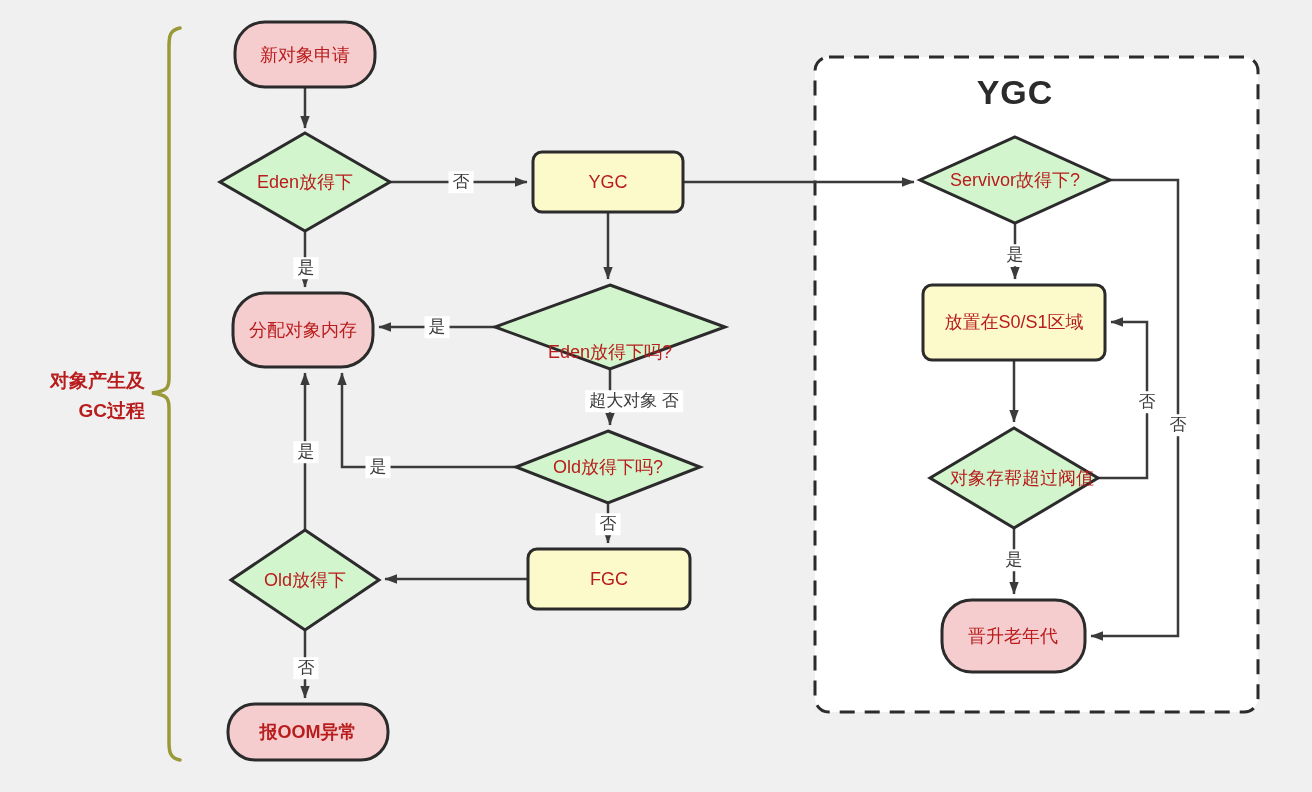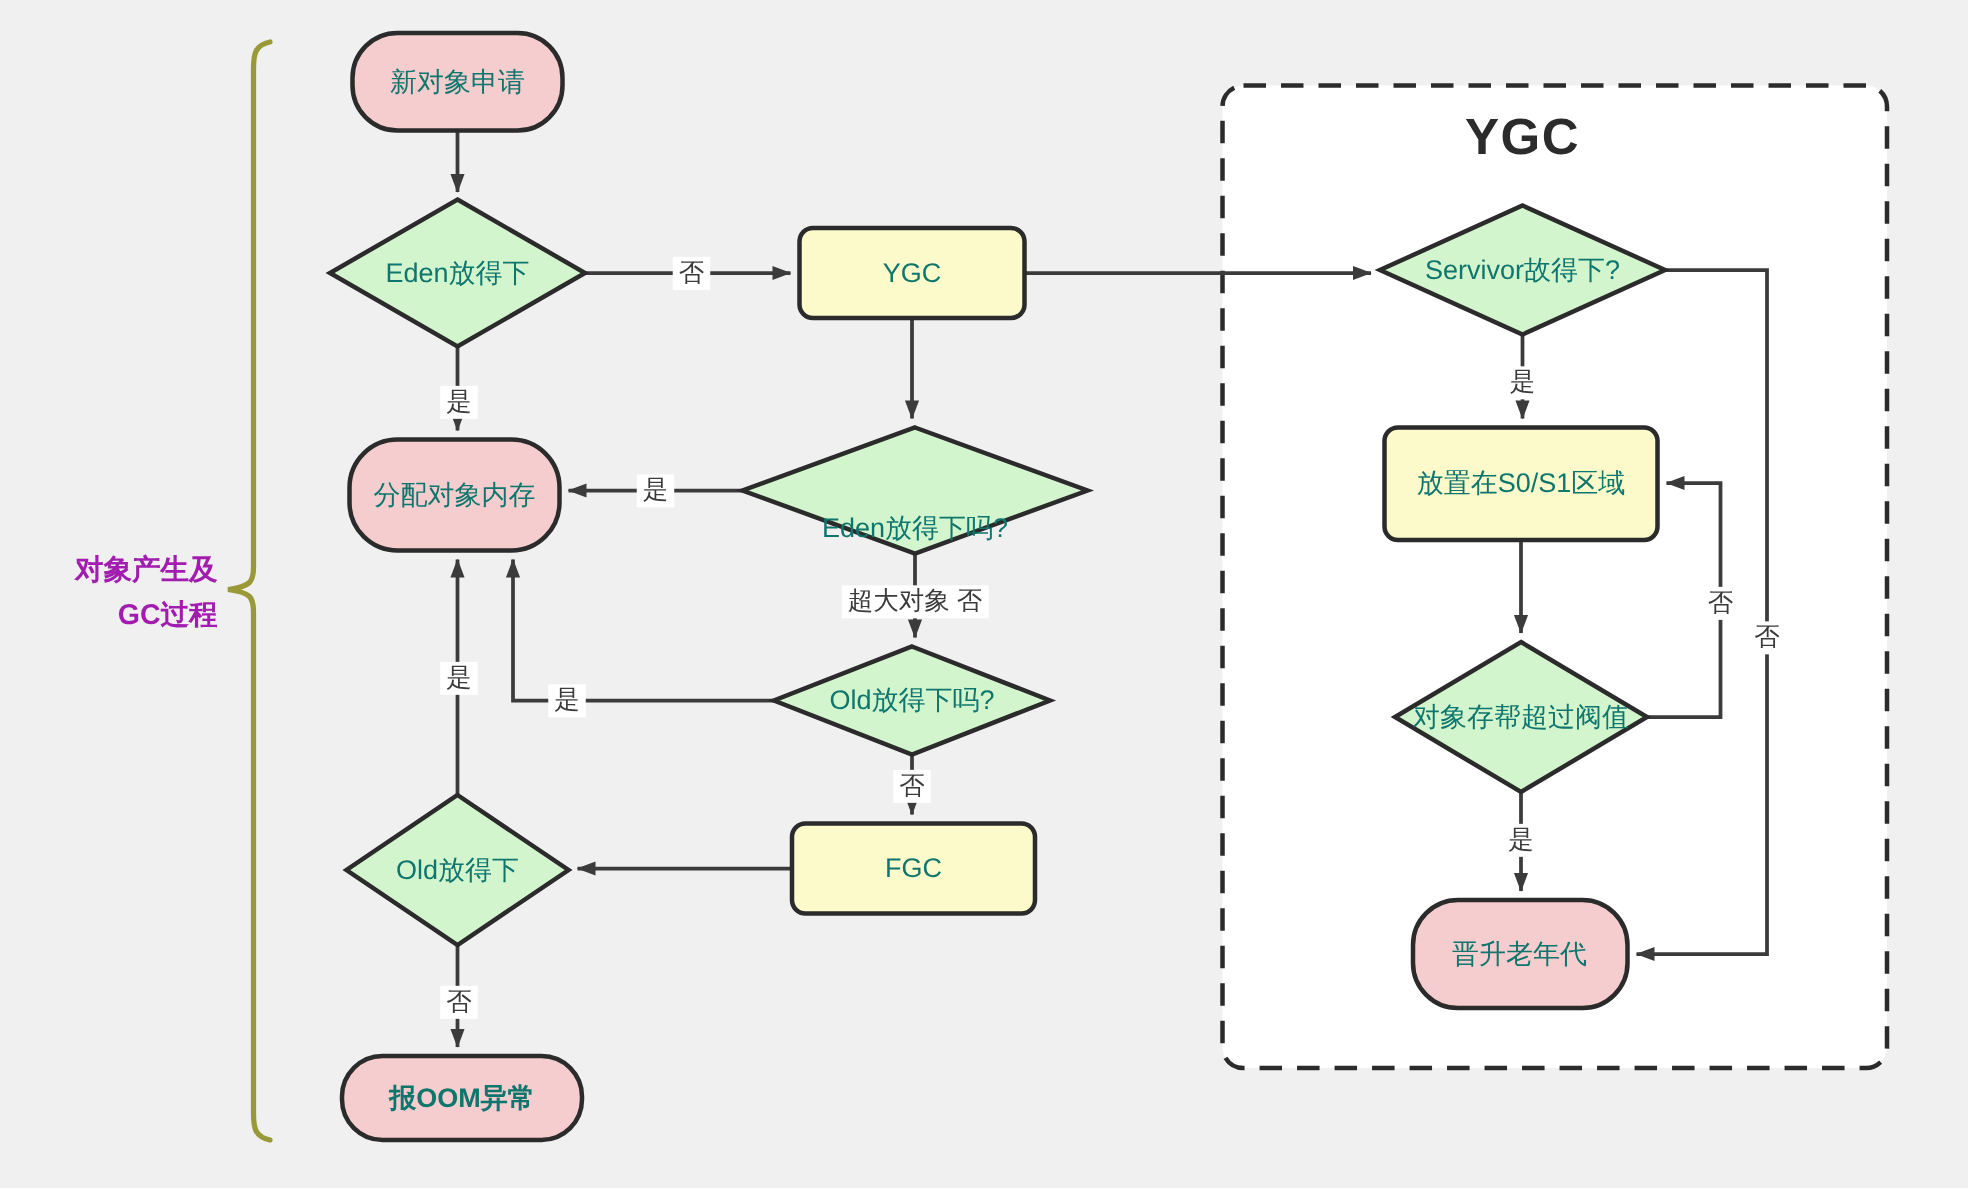--- a/index.html
+++ b/index.html
@@ -9,23 +9,23 @@
     font-family:"Liberation Sans", sans-serif;
     overflow:hidden;
     position:relative;
   }
   #canvas{position:absolute;left:0;top:0;width:1312px;height:792px;}
   svg.layer{position:absolute;left:0;top:0;}
   .node-label{
     position:absolute;
     transform:translate(-50%,-50%);
     font-size:18px;
-    color:#0f766e;
+    color:#b91c1c;
     white-space:nowrap;
-    text-align:center;
+    text-align:right;
     line-height:1.25;
   }
   .node-label.wrap{white-space:normal;width:160px;}
   .edge-label{
     position:absolute;
     transform:translate(-50%,-50%);
     font-size:17px;
     color:#3b3b3b;
     background:#ffffff;
     padding:1px 4px;
@@ -40,21 +40,21 @@
     color:#2b2b2b;
     letter-spacing:1px;
   }
   .side-label{
     position:absolute;
     left:28px;top:366px;
     width:117px;
     text-align:right;
     font-size:19px;
     font-weight:bold;
-    color:#a21caf;
+    color:#b91c1c;
     line-height:30px;
   }
 </style>
 </head>
 <body>
 
 <div id="canvas">
 
   <svg class="layer" width="1312" height="792" viewBox="0 0 1312 792">
     <defs>
@@ -121,21 +121,21 @@
   <span class="node-label" style="left:305px;top:580px;">Old放得下</span>
   <span class="node-label" style="left:308px;top:732px;font-weight:bold;">报OOM异常</span>
   <span class="node-label" style="left:1015px;top:180px;">Servivor故得下?</span>
   <span class="node-label" style="left:1014px;top:322px;">放置在S0/S1区域</span>
   <span class="node-label wrap" style="left:1014px;top:478px;">对象存帮超过阀值</span>
   <span class="node-label" style="left:1013px;top:636px;">晋升老年代</span>
 
   <span class="edge-label" style="left:461px;top:182px;">否</span>
   <span class="edge-label" style="left:306px;top:268px;">是</span>
   <span class="edge-label" style="left:437px;top:327px;">是</span>
-  <span class="edge-label" style="left:610px;top:401px;">超大对象 否</span>
+  <span class="edge-label" style="left:634px;top:401px;">超大对象 否</span>
   <span class="edge-label" style="left:378px;top:467px;">是</span>
   <span class="edge-label" style="left:608px;top:524px;">否</span>
   <span class="edge-label" style="left:306px;top:452px;">是</span>
   <span class="edge-label" style="left:306px;top:668px;">否</span>
   <span class="edge-label" style="left:1015px;top:255px;">是</span>
   <span class="edge-label" style="left:1147px;top:402px;">否</span>
   <span class="edge-label" style="left:1178px;top:425px;">否</span>
   <span class="edge-label" style="left:1014px;top:560px;">是</span>
 
 </div>

